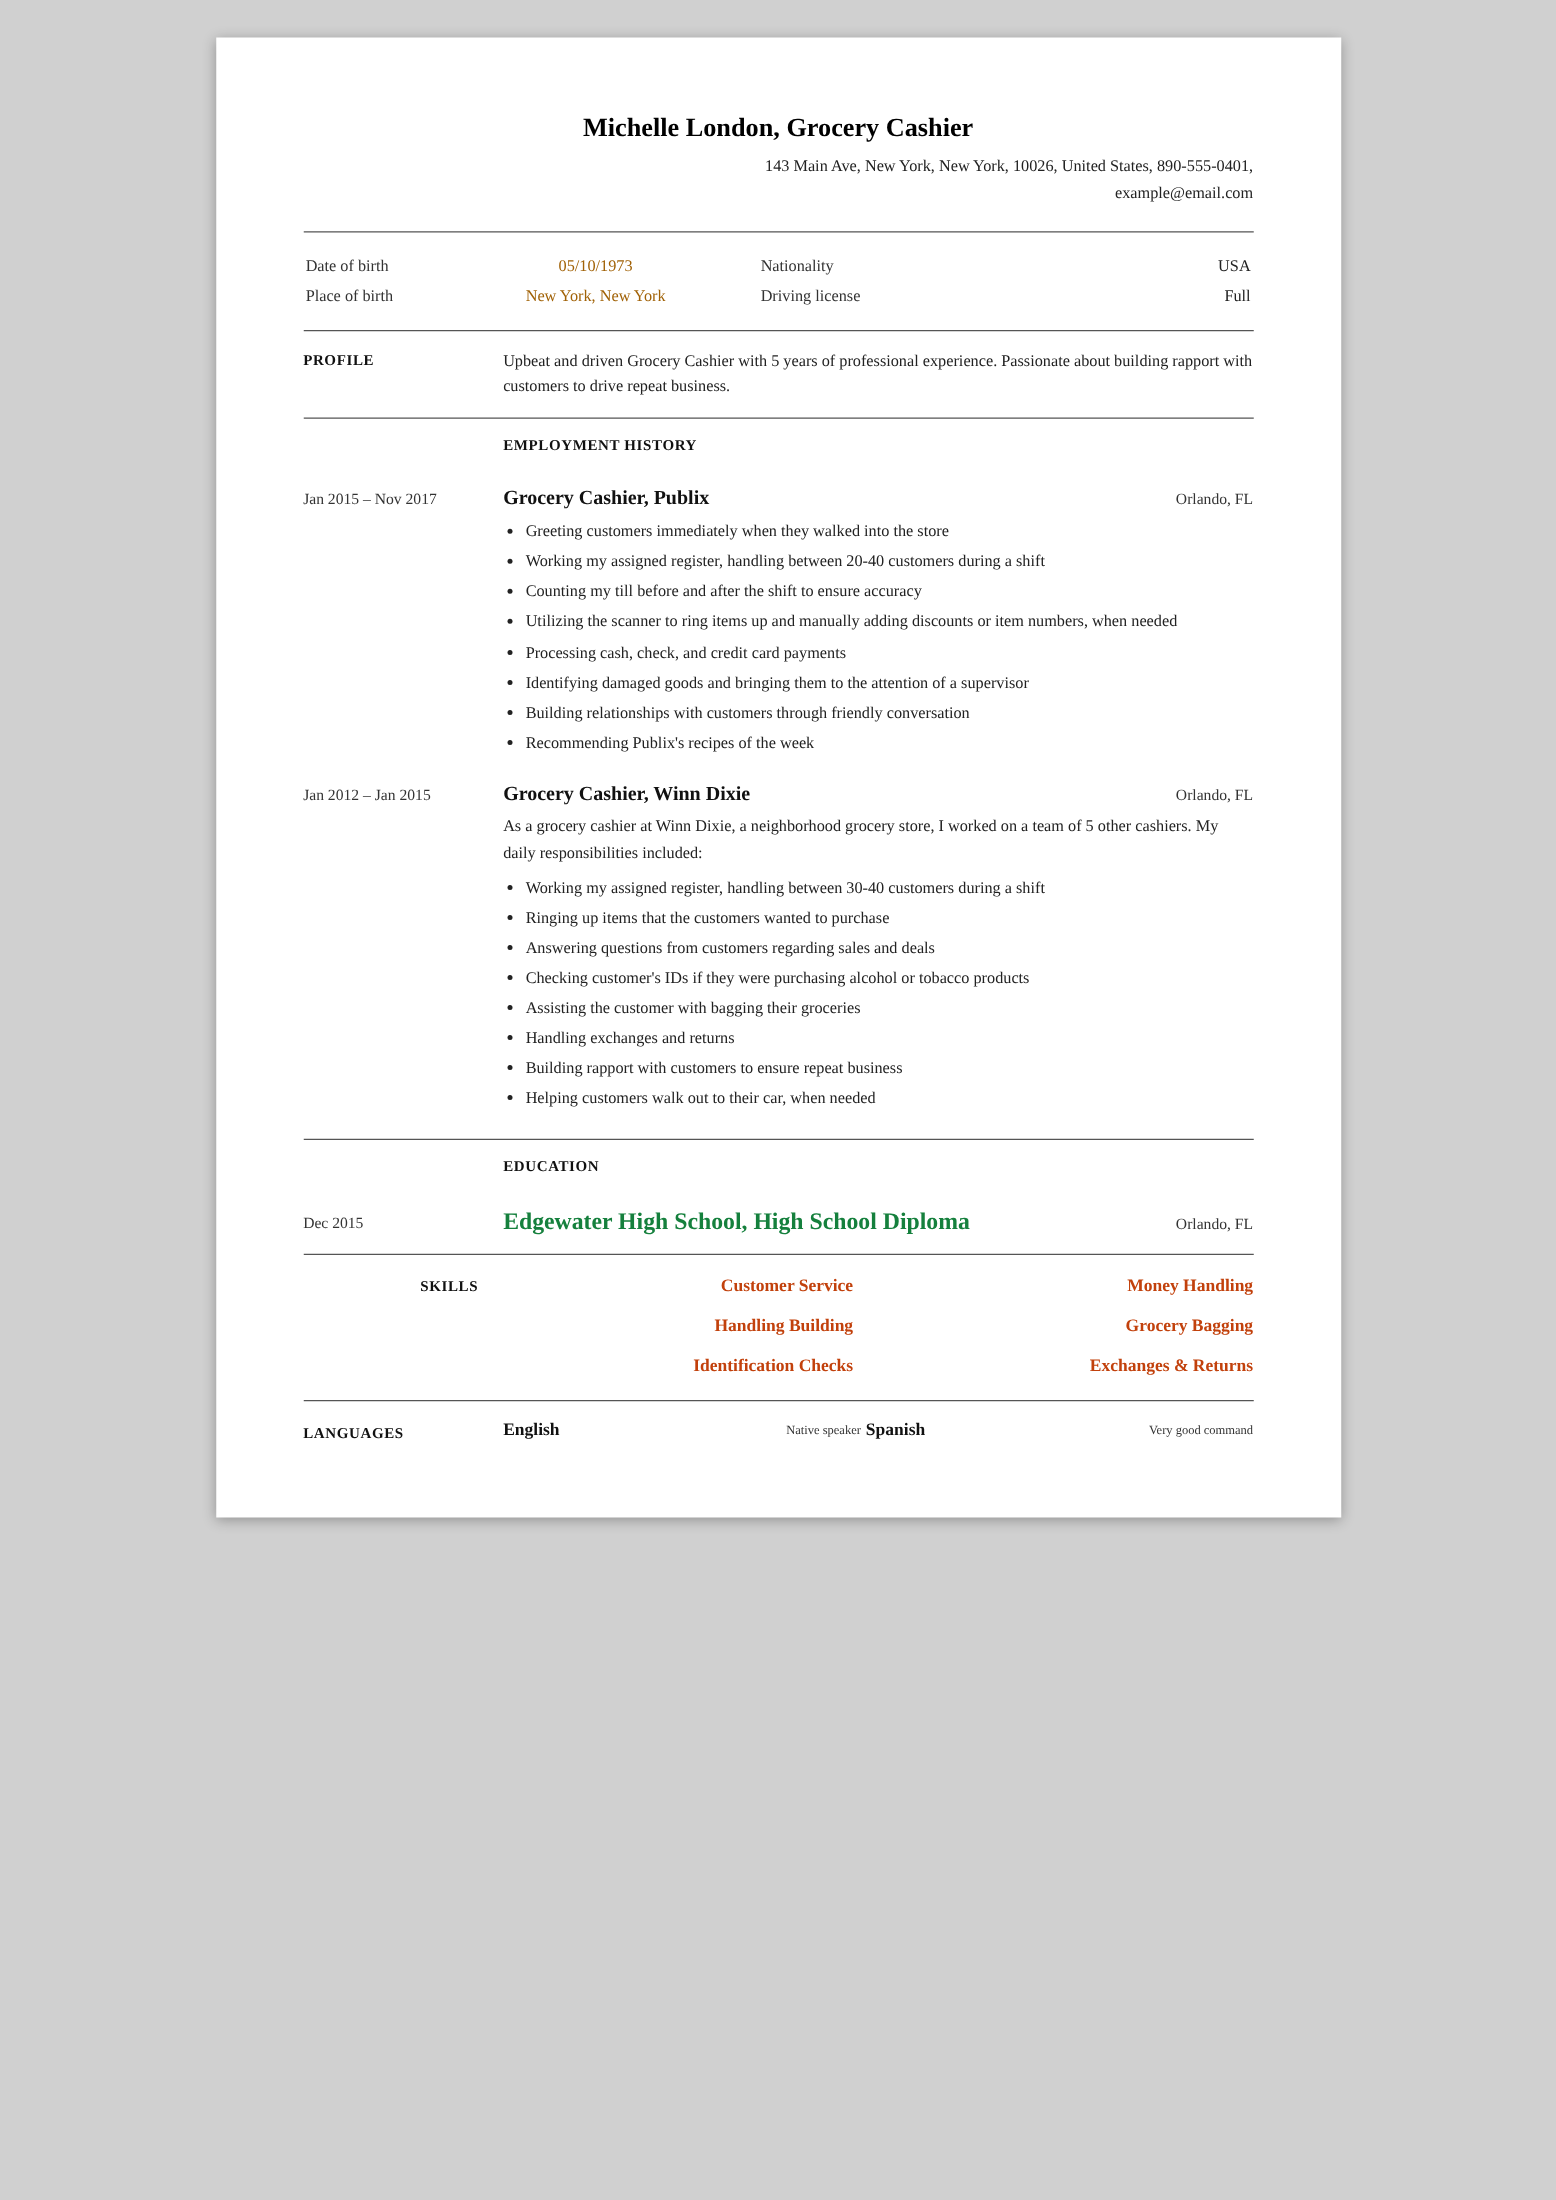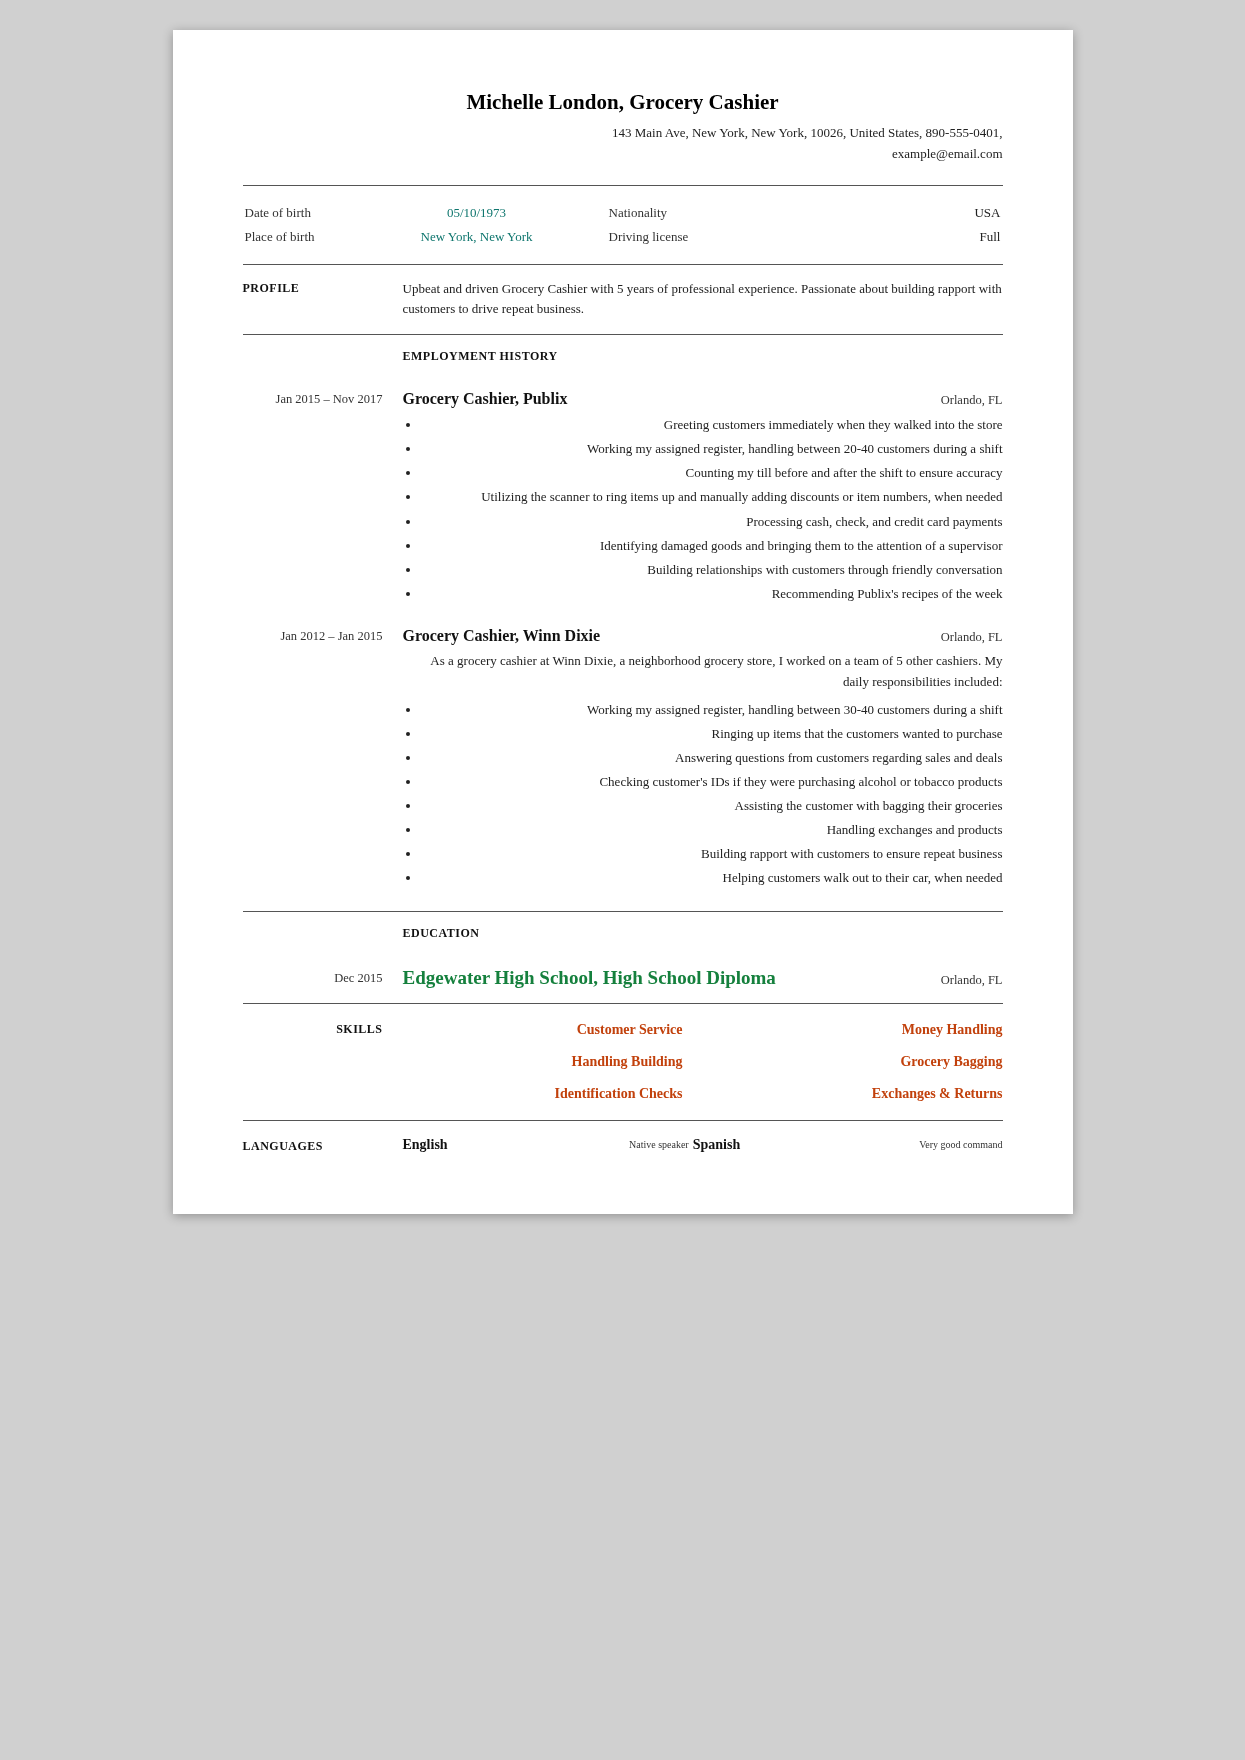--- a/index.html
+++ b/index.html
@@ -45,34 +45,33 @@
     .info-table td {
       padding: 3px 0;
     }
     .info-table .label {
       width: 130px;
       color: #333;
     }
     .info-table .value {
       width: 200px;
       text-align: center;
-      color: #0f766e;
+      color: #a16207;
     }
     .info-table .right-label {
       width: 160px;
       color: #333;
       padding-left: 30px;
     }
     .info-table .right-value {
       text-align: right;
       color: #222;
     }
     .section {
       margin-top: 0;
-      text-align: right;
     }
     .section-title {
       font-size: 12px;
       font-weight: bold;
       letter-spacing: 0.5px;
       text-transform: uppercase;
       color: #111;
       margin-bottom: 12px;
     }
     .entry {
@@ -310,21 +309,21 @@
           <span class="entry-title">Grocery Cashier, Winn Dixie</span>
           <span class="entry-location">Orlando, FL</span>
         </div>
         <div class="entry-description">As a grocery cashier at Winn Dixie, a neighborhood grocery store, I worked on a team of 5 other cashiers. My daily responsibilities included:</div>
         <ul class="entry-bullets">
           <li>Working my assigned register, handling between 30-40 customers during a shift</li>
           <li>Ringing up items that the customers wanted to purchase</li>
           <li>Answering questions from customers regarding sales and deals</li>
           <li>Checking customer's IDs if they were purchasing alcohol or tobacco products</li>
           <li>Assisting the customer with bagging their groceries</li>
-          <li>Handling exchanges and products</li>
+          <li>Handling exchanges and returns</li>
           <li>Building rapport with customers to ensure repeat business</li>
           <li>Helping customers walk out to their car, when needed</li>
         </ul>
       </div>
     </div>
   </div>
 
   <hr class="divider">
 
   <div class="section">

